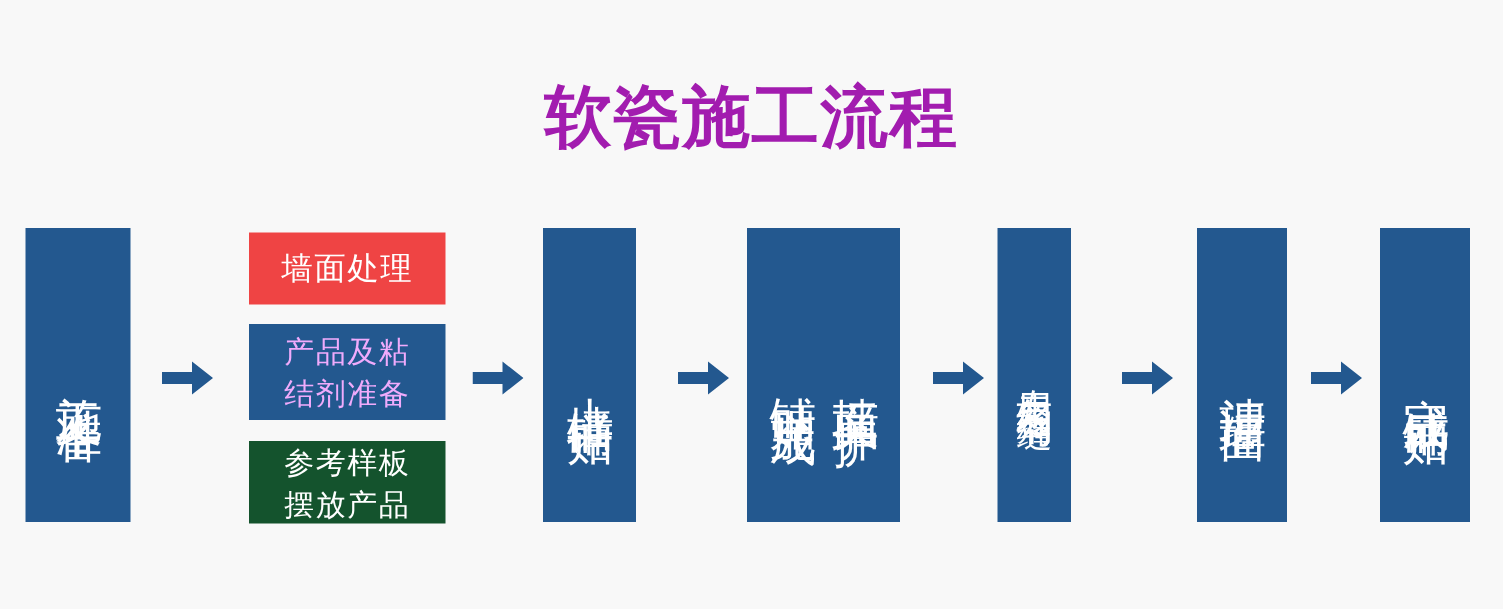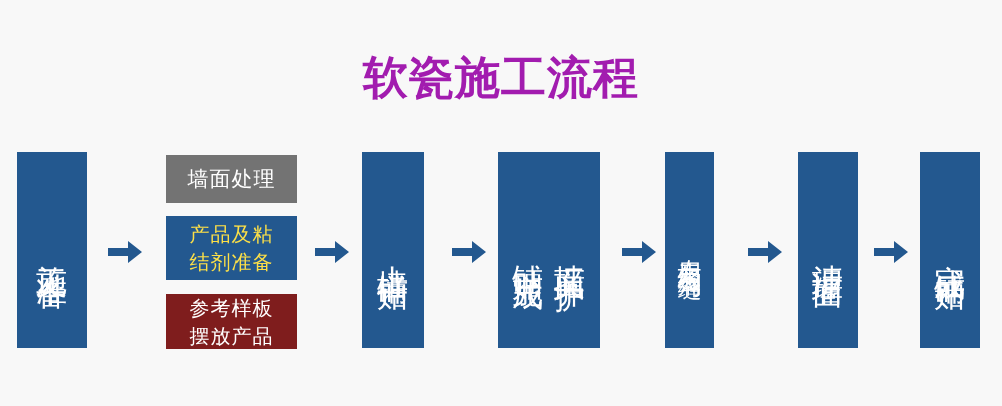--- a/index.html
+++ b/index.html
@@ -112,24 +112,24 @@
 
   <div class="node vertical vline" id="node-1" style="background: rgb(35, 88, 143); color: rgb(255, 255, 255);">施工准备</div>
 
   <span class="arrow" id="arrow-1" style="color: rgb(35, 88, 143);">
     <svg viewBox="0 0 34 26" xmlns="http://www.w3.org/2000/svg">
       <path d="M0,9 L20,9 L20,2 L34,13 L20,24 L20,17 L0,17 Z" fill="currentColor"></path>
     </svg>
   </span>
 
   <div class="substack" id="substack-1">
-    <div class="node horizontal vline" id="sub-1-1" style="background: #737373; color: rgb(255, 255, 255);">墙面处理</div>
-    <div class="node horizontal vline" id="sub-1-2" style="background: rgb(35, 88, 143); color: #fde047;">产品及粘
+    <div class="node horizontal vline" id="sub-1-1" style="background: #ef4444; color: rgb(255, 255, 255);">墙面处理</div>
+    <div class="node horizontal vline" id="sub-1-2" style="background: rgb(35, 88, 143); color: #f0abfc;">产品及粘
 结剂准备</div>
-    <div class="node horizontal vline" id="sub-1-3" style="background: #7f1d1d; color: rgb(255, 255, 255);">参考样板
+    <div class="node horizontal vline" id="sub-1-3" style="background: #14532d; color: rgb(255, 255, 255);">参考样板
 摆放产品</div>
   </div>
 
   <span class="arrow" id="arrow-2" style="color: rgb(35, 88, 143);">
     <svg viewBox="0 0 34 26" xmlns="http://www.w3.org/2000/svg">
       <path d="M0,9 L20,9 L20,2 L34,13 L20,24 L20,17 L0,17 Z" fill="currentColor"></path>
     </svg>
   </span>
 
   <div class="node vertical vline" id="node-2" style="background: rgb(35, 88, 143); color: rgb(255, 255, 255);">上墙铺贴</div>

